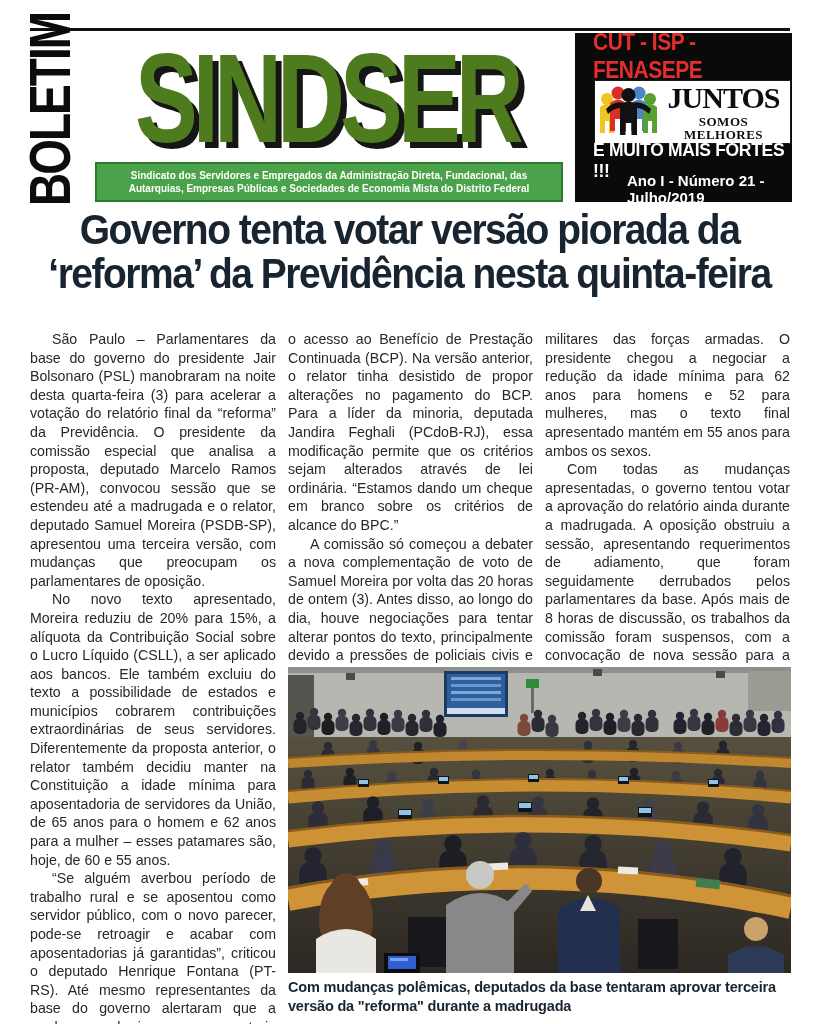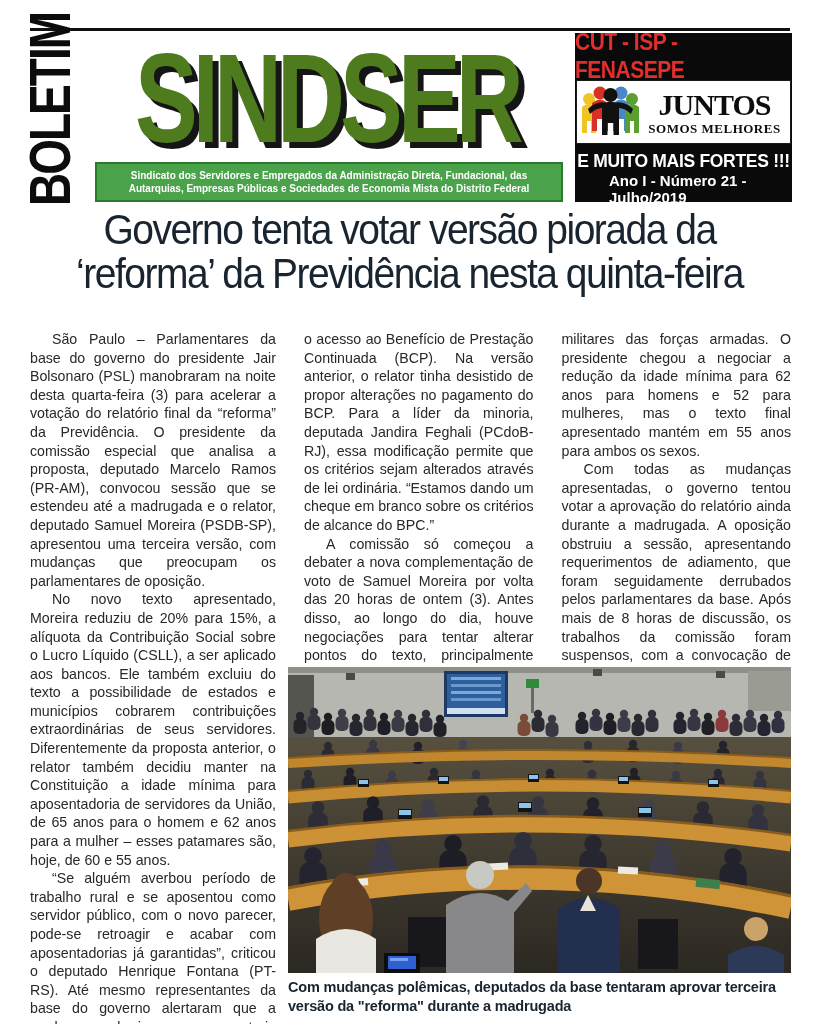--- a/index.html
+++ b/index.html
@@ -13,44 +13,44 @@
   .sindser{position:absolute;left:86px;top:34px;width:482px;height:128px;display:flex;
            align-items:center;justify-content:center;}
   .sindser span{font-weight:900;font-size:96px;letter-spacing:-5px;color:#4d7b1e;
            transform:scaleY(1.32) scaleX(0.98);text-shadow:6px 5px 0 #151515;white-space:nowrap;}
   .green-banner{position:absolute;left:95px;top:162px;width:468px;height:40px;background:#4aa34a;
            border:2px solid #2c7a2e;color:#ffffff;font-weight:700;font-size:10px;line-height:1.3;
            display:flex;align-items:center;justify-content:center;text-align:center;padding:0 8px;
            box-sizing:border-box;}
   
   .infobox{position:absolute;left:575px;top:33px;width:217px;height:169px;background:#0a0a0a;
-           box-sizing:border-box;display:flex;flex-direction:column;}
+           box-sizing:border-box;display:flex;flex-direction:column;padding-left:18px;}
   .fed{height:46px;display:flex;align-items:center;justify-content:center;color:#e42e2e;
        font-weight:900;font-size:21px;letter-spacing:-0.5px;transform:scaleY(1.15);}
   .logo-box{background:#ffffff;border:1px solid #1a1a1a;margin:1px 1px;height:64px;
             display:flex;align-items:center;padding:1px 3px;box-sizing:border-box;gap:2px;}
   .logo-text{flex:1;text-align:center;font-family:"Liberation Serif",serif;color:#0d0d0d;line-height:1;}
   .logo-text .big{font-size:30px;font-weight:900;letter-spacing:-1px;}
   .logo-text .small{font-size:13px;font-weight:700;letter-spacing:0.5px;margin-top:2px;}
   .fortes{height:32px;display:flex;align-items:center;justify-content:center;color:#ffffff;
           font-weight:900;font-size:17.5px;letter-spacing:-0.3px;}
   .edition{height:24px;display:flex;align-items:center;justify-content:flex-start;color:#ffffff;
            font-weight:700;font-size:15px;padding-left:10px;margin-left:24px;}
   
   .headline{position:absolute;left:12px;top:208px;width:795px;text-align:center;color:#18242f;
-            font-weight:400;font-size:39px;line-height:1.13;letter-spacing:-1.5px;}
+            font-weight:700;font-size:39px;line-height:1.13;letter-spacing:-1.5px;}
   .headline div{transform:scaleY(1.08);}
   
   .article{position:absolute;left:30px;top:330px;width:761px;display:flex;gap:12px;}
   .col{width:246px;font-size:14.2px;line-height:1.31;text-align:justify;color:#282828;
        hyphens:auto;}
   .col-1{height:700px;overflow:hidden;}
   .right-wrap{width:503px;}
   .txtcols{display:flex;gap:12px;height:337px;overflow:hidden;}
-  .txtcols .col{width:245px;margin-left:16px;}
+  .txtcols .col{width:245px;}
   .col p{margin:0;}
   .col p.indent{text-indent:22px;}
   
   .photo{width:503px;height:306px;overflow:hidden;background:#9a9a94;}
   .caption{margin-top:5px;width:503px;font-weight:700;font-size:14.5px;line-height:1.3;
            color:#18242f;letter-spacing:-0.2px;}
 </style>
 </head>
 <body>
 

